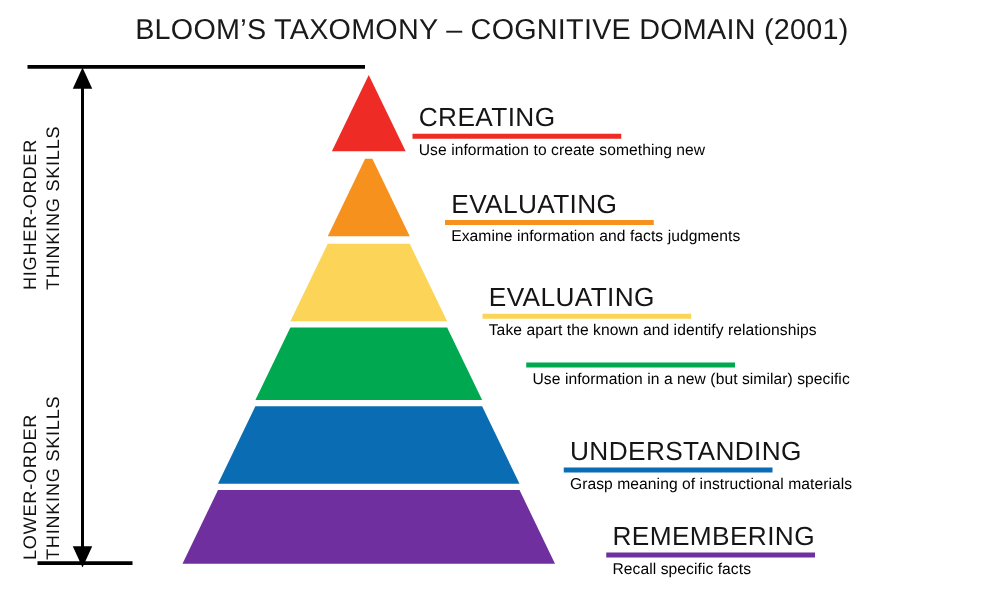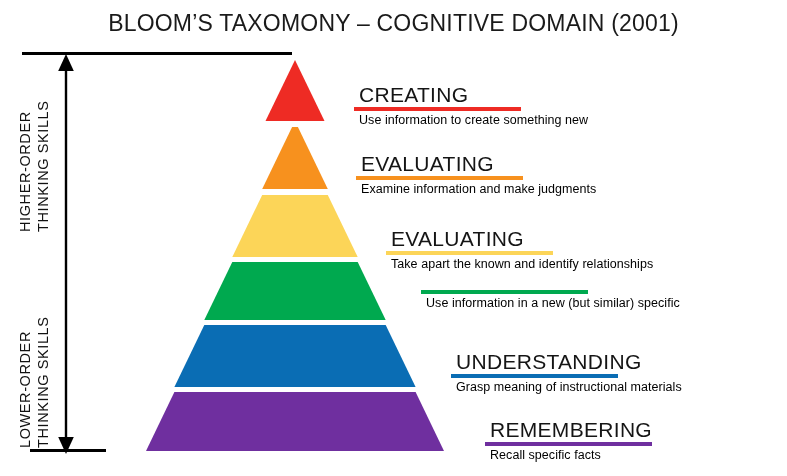--- a/index.html
+++ b/index.html
@@ -144,30 +144,30 @@
 
     <polygon points="262.2,195 327.8,195 357.7,257 232.3,257" fill="#FCD558"></polygon>
 
     <polygon points="232.3,262 357.7,262 385.7,320 204.3,320" fill="#00A94F"></polygon>
 
     <polygon points="204.3,325 385.7,325 415.6,387 174.4,387" fill="#0A6DB4"></polygon>
 
     <polygon points="174.4,392 415.6,392 444.0,451 146.0,451" fill="#6F2F9F"></polygon>
   </svg>
 
-  <div class="level-label" style="left:335px; top:84px;margin-left:24px;">
+  <div class="level-label" style="left:335px; top:84px;">
     <div class="level-title">CREATING</div>
     <div class="level-underline" style="width:167px; margin-left:-5px; background:#EE2B24;"></div>
     <div class="level-desc">Use information to create something new</div>
   </div>
 
   <div class="level-label" style="left:361px; top:153px;">
     <div class="level-title">EVALUATING</div>
     <div class="level-underline" style="width:167px; margin-left:-5px; background:#F7911E;"></div>
-    <div class="level-desc">Examine information and make judgments</div>
+    <div class="level-desc">Examine information and facts judgments</div>
   </div>
 
   <div class="level-label" style="left:391px; top:228px;">
     <div class="level-title">EVALUATING</div>
     <div class="level-underline" style="width:167px; margin-left:-5px; background:#FCD558;"></div>
     <div class="level-desc">Take apart the known and identify relationships</div>
   </div>
 
   <div class="level-label" style="left:426px; top:289px;">
     <div class="level-underline" style="width:167px; margin-left:-5px; background:#00A94F;"></div>

